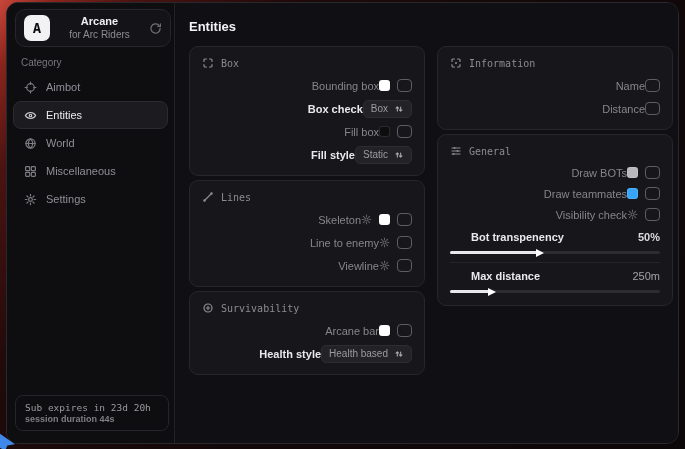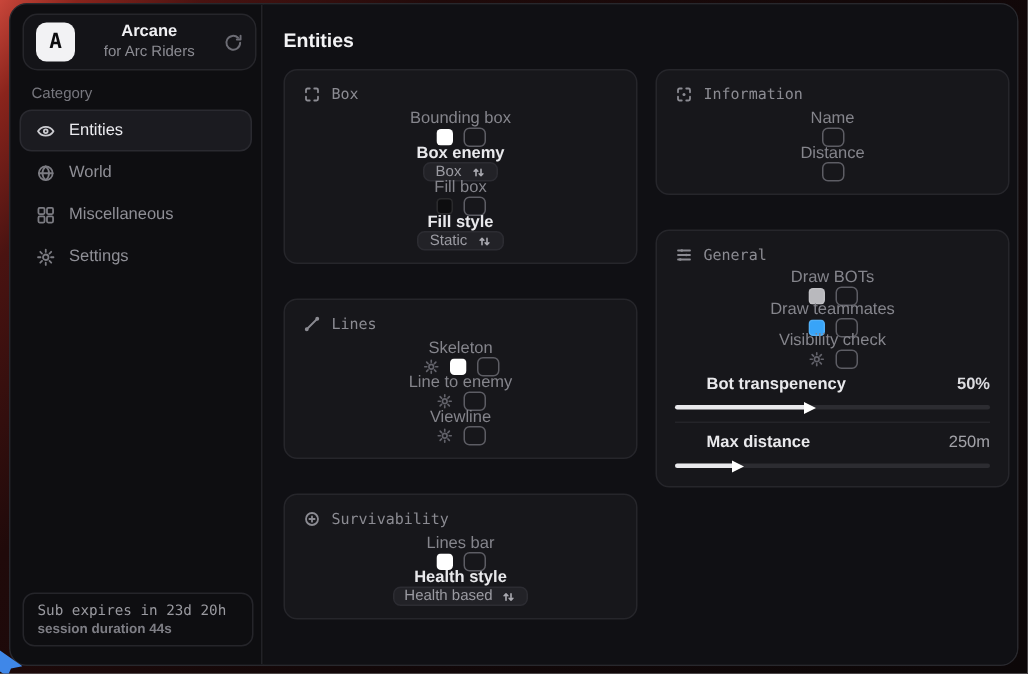--- a/index.html
+++ b/index.html
@@ -33,27 +33,27 @@
   .nav-item .nicon { display:flex; color:inherit; opacity:.85; }
   .footer-card { position:absolute; left:8px; bottom:12px; width:154px; height:36px;
     border:1px solid #25252a; border-radius:8px; padding:4px 9px;
     display:flex; flex-direction:column; justify-content:center; gap:1px; }
   .footer-line1 { font-family:"DejaVu Sans Mono", monospace; font-size:9.5px; color:#9a9aa0; }
   .footer-line2 { font-size:9px; color:#7e7e85; font-weight:700; }
 
   
   .main { position:absolute; left:169px; right:0; top:0; bottom:0; background:#101014; }
   .page-title { position:absolute; left:13px; top:16px; font-size:13px; font-weight:700; color:#f3f3f5; }
-  .col { position:absolute; top:43px; width:236px; display:flex; flex-direction:column; gap:23px; }
+  .col { position:absolute; top:43px; width:236px; display:flex; flex-direction:column; gap:4px; }
   .col-left { left:13px; } .col-right { left:261px; }
   .card { background:#17171b; border:1px solid #26262b; border-radius:9px; padding:8px 12px 9px; }
   .card-head { display:flex; align-items:center; gap:7px; color:#8b8b92;
     font-family:"DejaVu Sans Mono", monospace; font-size:10px; height:16px; margin-bottom:3px; }
   .card-head .hicon { display:flex; }
-  .row { height:23px; display:flex; align-items:center; justify-content:center;flex-direction:column; }
+  .row { height:23px; display:flex; align-items:center; justify-content:flex-end; }
   .g-row { height:21px; }
   .lbl { font-size:11px; color:#85858c; }
   .lbl.lit { color:#e9e9ec; font-weight:700; }
   .controls { display:flex; align-items:center; gap:7px; }
   .swatch { width:11px; height:11px; border-radius:3px; border:1px solid rgba(255,255,255,.12); }
   .checkbox { width:15px; height:13px; border:1px solid #5d5d64; border-radius:4px; background:transparent; }
   .gear { color:#62626a; display:flex; }
   .pill { height:18px; background:#222227; border:1px solid #2c2c32; border-radius:5px;
     display:flex; align-items:center; gap:6px; padding:0 7px; color:#9b9ba2; font-size:10px; }
   .pill .picon { display:flex; color:#a8a8af; }
@@ -88,20 +88,29 @@
         <svg width="13" height="13" viewBox="0 0 24 24" fill="none" stroke="currentColor" stroke-width="2.4" stroke-linecap="round" stroke-linejoin="round">
             <path d="M20.5 12a8.5 8.5 0 1 1-2.6-6.1"></path>
             <path d="M21 3.5v4.6h-4.6"></path>
           </svg>
       </div>
     </div>
 
     <div class="category-label">Category</div>
 
     <div class="nav">
+      <div class="nav-item">
+        <span class="nicon">
+          <svg width="13" height="13" viewBox="0 0 24 24" fill="none" stroke="currentColor" stroke-width="2.2" stroke-linecap="round">
+              <circle cx="12" cy="12" r="7"></circle>
+              <path d="M12 2v4M12 18v4M2 12h4M18 12h4"></path>
+            </svg>
+        </span>
+        <span>Aimbot</span>
+      </div>
       <div class="nav-item active">
         <span class="nicon">
           <svg width="13" height="13" viewBox="0 0 24 24" fill="none" stroke="currentColor" stroke-width="2.2" stroke-linecap="round" stroke-linejoin="round">
               <path d="M2.5 12s3.3-5.5 9.5-5.5S21.5 12 21.5 12s-3.3 5.5-9.5 5.5S2.5 12 2.5 12z"></path>
               <circle cx="12" cy="12" r="2.3"></circle>
             </svg>
         </span>
         <span>Entities</span>
       </div>
       <div class="nav-item">
@@ -156,21 +165,21 @@
           <span>Box</span>
         </div>
         <div class="row">
           <span class="lbl">Bounding box</span>
           <span class="controls">
             <span class="swatch" style="background: rgb(255, 255, 255);"></span>
             <span class="checkbox"></span>
           </span>
         </div>
         <div class="row">
-          <span class="lbl lit">Box enemy</span>
+          <span class="lbl lit">Box check</span>
           <span class="pill">
             <span>Box</span>
             <span class="picon">
               <svg width="10" height="10" viewBox="0 0 24 24" fill="none" stroke="currentColor" stroke-width="2.6" stroke-linecap="round" stroke-linejoin="round">
                   <path d="M8 17V7M8 7L5 10M8 7l3 3M16 7v10M16 17l3-3M16 17l-3-3"></path>
                 </svg>
             </span>
           </span>
         </div>
         <div class="row">
@@ -247,21 +256,21 @@
         <div class="card-head">
           <span class="hicon">
             <svg width="12" height="12" viewBox="0 0 24 24" fill="none" stroke="currentColor" stroke-width="2.4" stroke-linecap="round">
                 <circle cx="12" cy="12" r="8"></circle>
                 <path d="M12 8.5v7M8.5 12h7"></path>
               </svg>
           </span>
           <span>Survivability</span>
         </div>
         <div class="row">
-          <span class="lbl">Lines bar</span>
+          <span class="lbl">Arcane bar</span>
           <span class="controls">
             <span class="swatch" style="background: rgb(255, 255, 255);"></span>
             <span class="checkbox"></span>
           </span>
         </div>
         <div class="row">
           <span class="lbl lit">Health style</span>
           <span class="pill">
             <span>Health based</span>
             <span class="picon">

